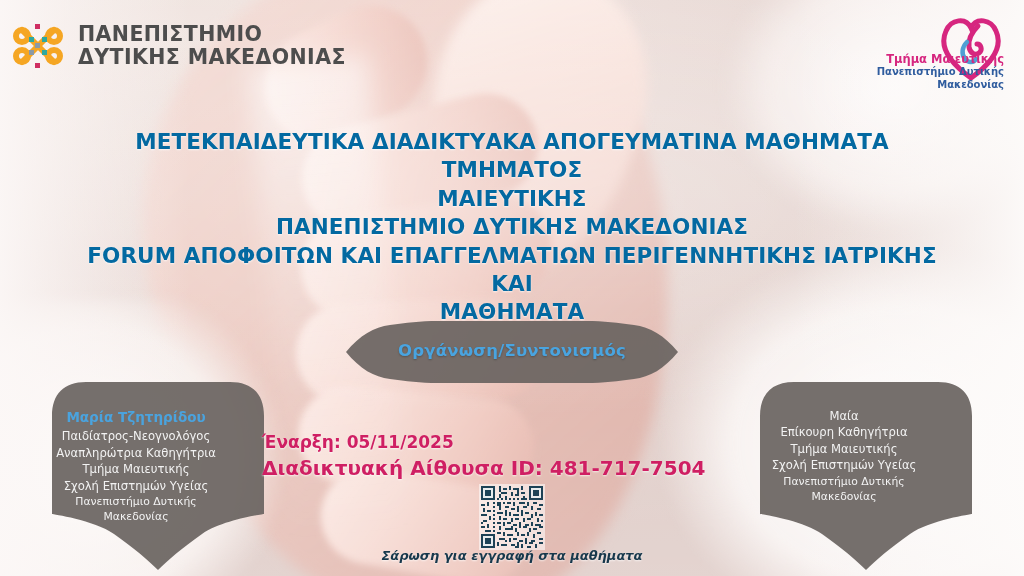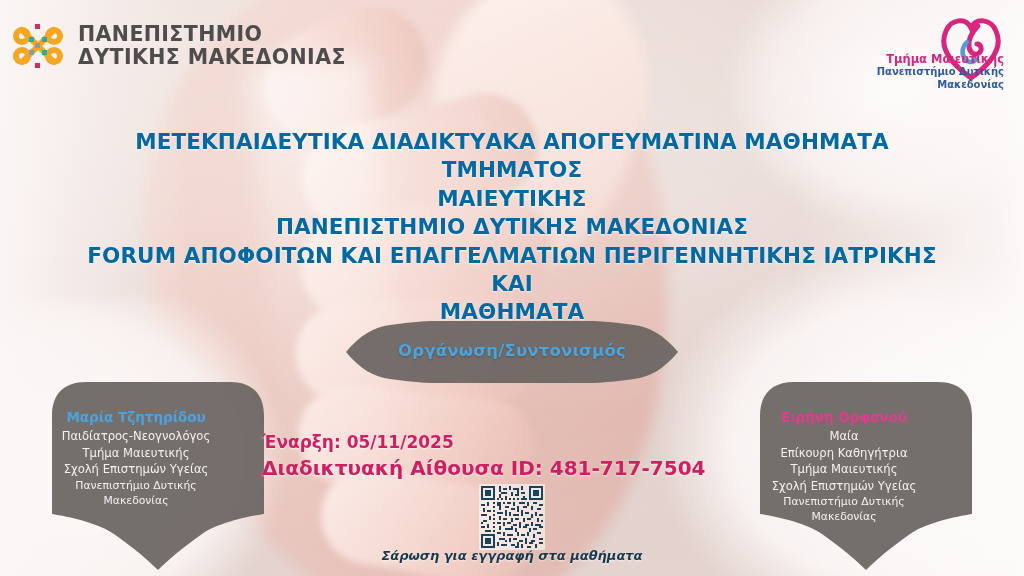--- a/index.html
+++ b/index.html
@@ -233,34 +233,34 @@
 
   <div class="shield shield-left">
     <svg viewBox="0 0 212 188" width="212" height="188" preserveAspectRatio="none">
       <path d="M0 34 C0 12 12 0 34 0 L178 0 C200 0 212 12 212 34 L212 132
                C212 132 170 138 150 152 C130 166 116 178 106 188
                C96 178 82 166 62 152 C42 138 0 132 0 132 Z" fill="#6b6461" opacity="0.93"></path>
     </svg>
     <div class="shield-body">
       <div class="sp-name blue">Μαρία Τζητηρίδου</div>
       <div class="sp-line">Παιδίατρος-Νεογνολόγος</div>
+      <div class="sp-line">Αναπληρώτρια Καθηγήτρια</div>
       <div class="sp-line">Τμήμα Μαιευτικής</div>
       <div class="sp-line">Σχολή Επιστημών Υγείας</div>
       <div class="sp-line small">Πανεπιστήμιο Δυτικής Μακεδονίας</div>
     </div>
   </div>
 
   <div class="shield shield-right">
     <svg viewBox="0 0 212 188" width="212" height="188" preserveAspectRatio="none">
       <path d="M0 34 C0 12 12 0 34 0 L178 0 C200 0 212 12 212 34 L212 132
                C212 132 170 138 150 152 C130 166 116 178 106 188
                C96 178 82 166 62 152 C42 138 0 132 0 132 Z" fill="#6b6461" opacity="0.93"></path>
     </svg>
     <div class="shield-body">
-      <div class="sp-name pink">Ειρήνη Ορφανού</div>
       <div class="sp-line">Μαία</div>
       <div class="sp-line">Επίκουρη Καθηγήτρια</div>
       <div class="sp-line">Τμήμα Μαιευτικής</div>
       <div class="sp-line">Σχολή Επιστημών Υγείας</div>
       <div class="sp-line small">Πανεπιστήμιο Δυτικής Μακεδονίας</div>
     </div>
   </div>
 
   <div class="details">
     <div class="det-1">Έναρξη: 05/11/2025</div>

